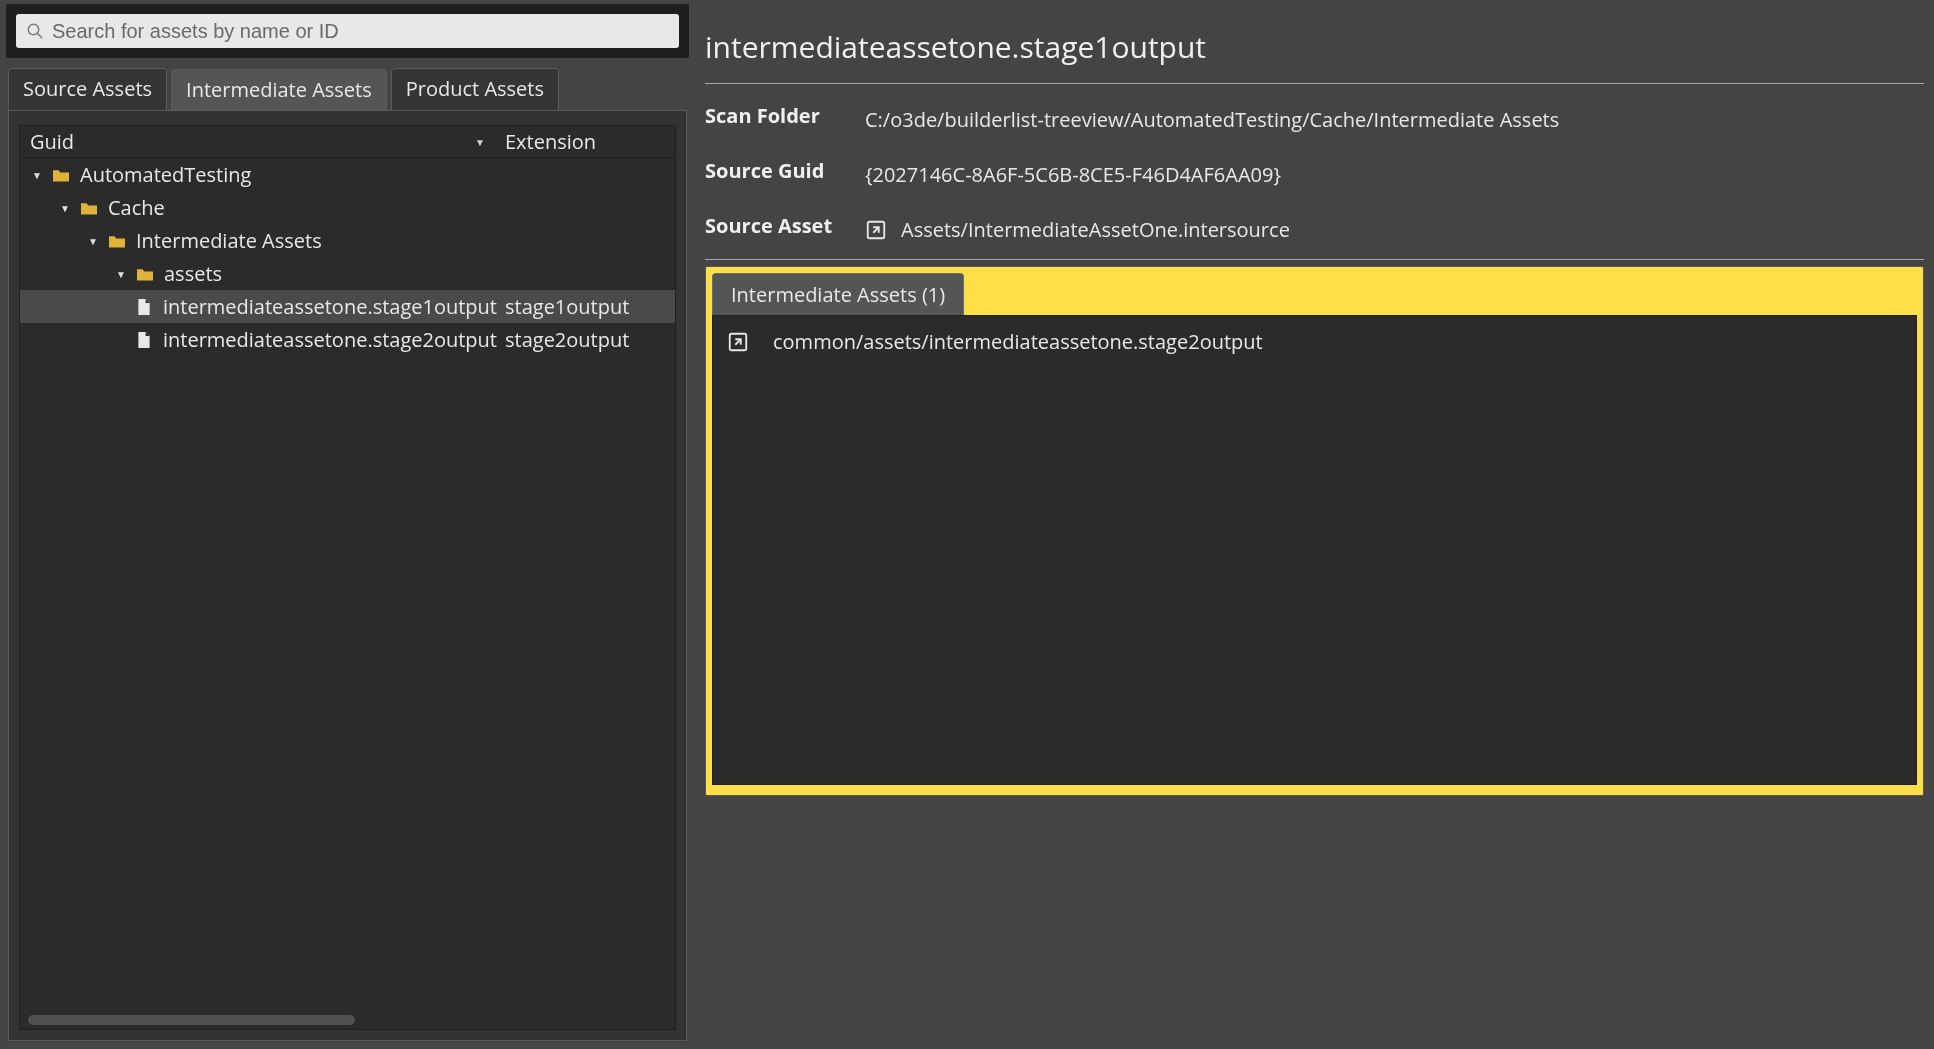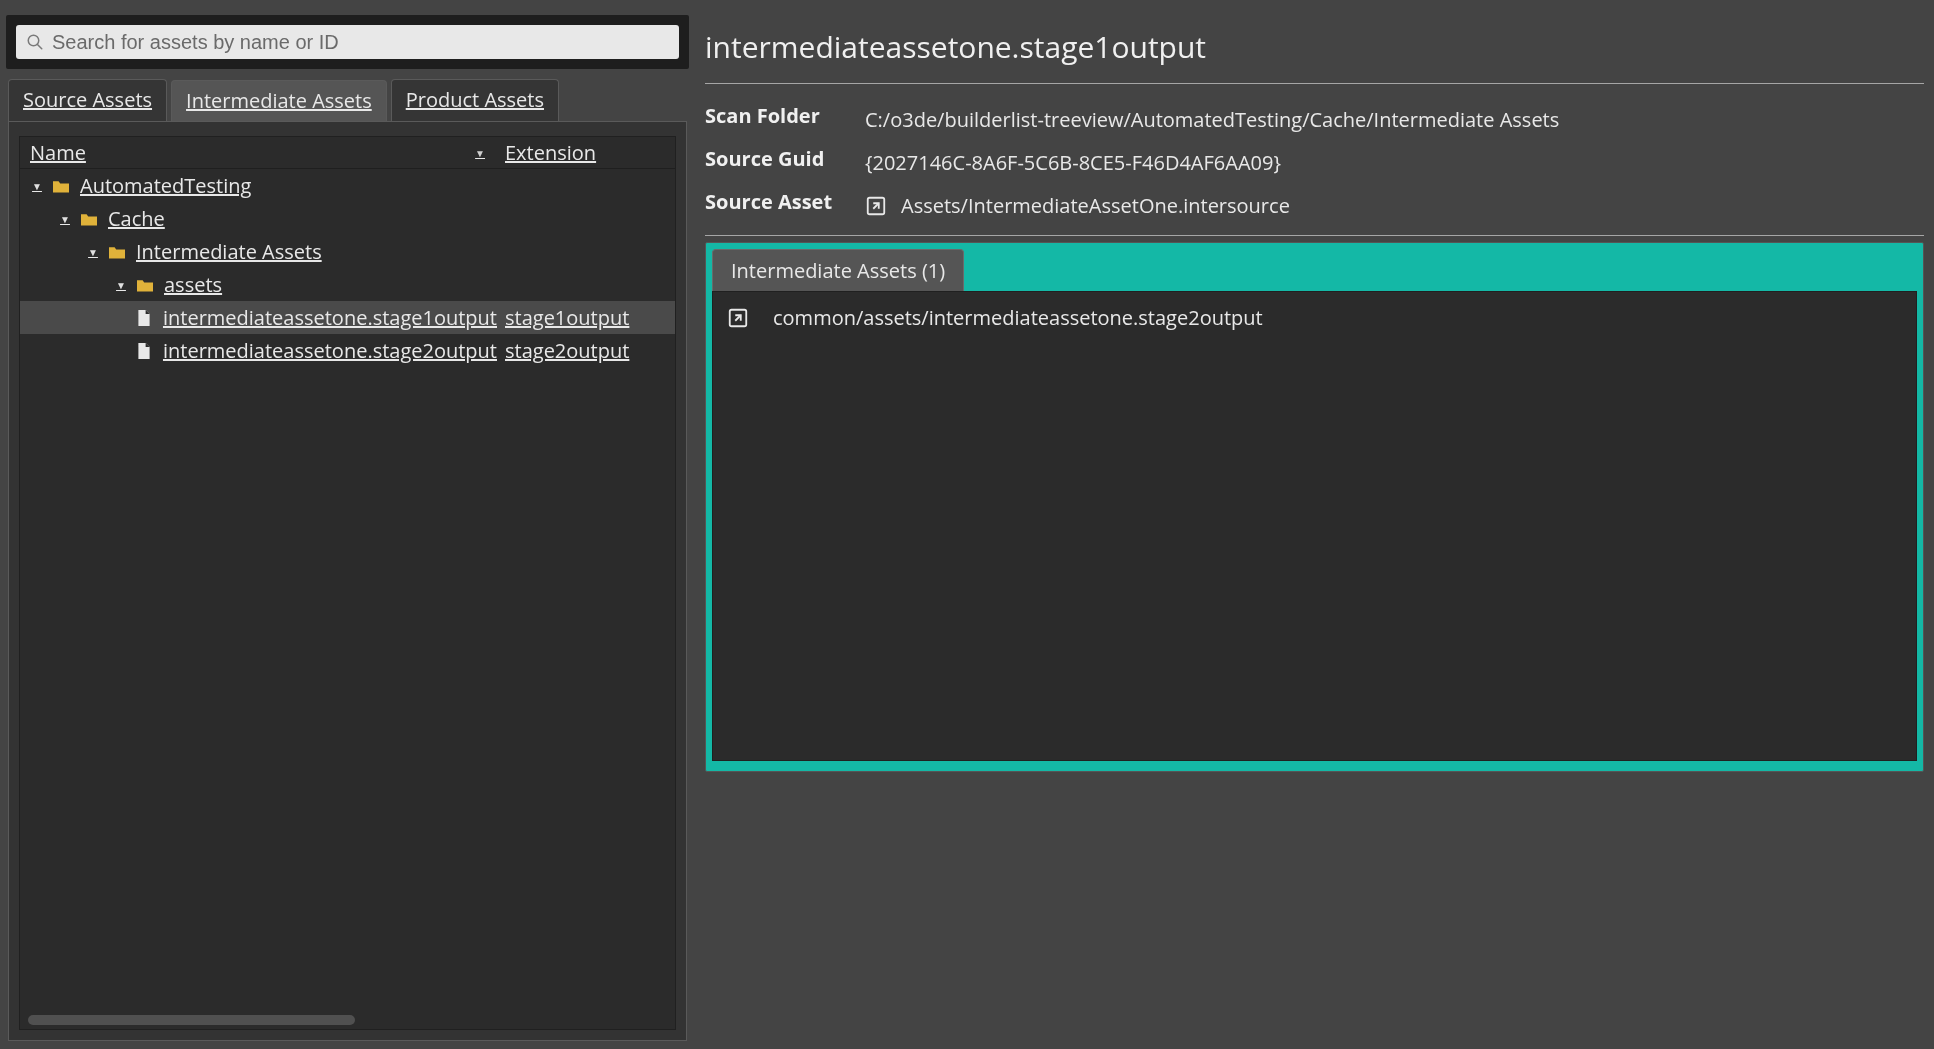--- a/index.html
+++ b/index.html
@@ -17,22 +17,21 @@
     width: 100%;
     height: 100%;
   }
 
   
   .left-panel {
     width: 695px;
     display: flex;
     flex-direction: column;
     background: #444444;
-    padding: 15px 6px 6px 6px;
-    text-decoration: underline;
+    padding: 4px 6px 6px 6px;
   }
   .search-bar-wrap {
     background: #1e1e1e;
     padding: 10px 10px;
     border-radius: 2px;
   }
   .search-bar {
     background: #e8e8e8;
     border-radius: 3px;
     display: flex;
@@ -184,21 +183,21 @@
   }
   .hr {
     height: 1px;
     background: #bfbfbf;
     opacity: .8;
   }
   .kv-block {
     padding: 14px 0 16px 0;
     display: flex;
     flex-direction: column;
-    gap: 8px;
+    gap: 20px;
     font-size: 20px;
   }
   .kv-row {
     display: flex;
     align-items: center;
   }
   .kv-label {
     width: 160px;
     font-weight: 700;
     color: #f0f0f0;
@@ -206,21 +205,21 @@
   .kv-value {
     color: #e8e8e8;
     display: flex;
     align-items: center;
     gap: 14px;
     margin-top: 8px;
   }
   .link-icon svg { display:block; }
 
   .right-lower {
-    background: #14b8a6;
+    background: #fde047;
     border: 1px solid #555555;
     border-radius: 2px;
     padding: 6px 6px 10px 6px;
     margin-top: 6px;
     display: flex;
     flex-direction: column;
     height: 530px;
   }
   .sub-tabs {
     display: flex;
@@ -277,21 +276,21 @@
       <div class="tab">Source Assets</div>
       <div class="tab active">Intermediate Assets</div>
       <div class="tab">Product Assets</div>
     </div>
 
     <div class="tree-pane">
       <div class="tree-inner">
 
         <div class="tree-header">
           <div class="col-name">
-            <span>Name</span>
+            <span>Guid</span>
             <span class="sort-indicator">▼</span>
           </div>
           <div class="col-ext">
             <span>Extension</span>
           </div>
         </div>
 
         <div class="tree-body" id="tree-body">
             <div class="tree-row folder">
               <div class="name-cell">

